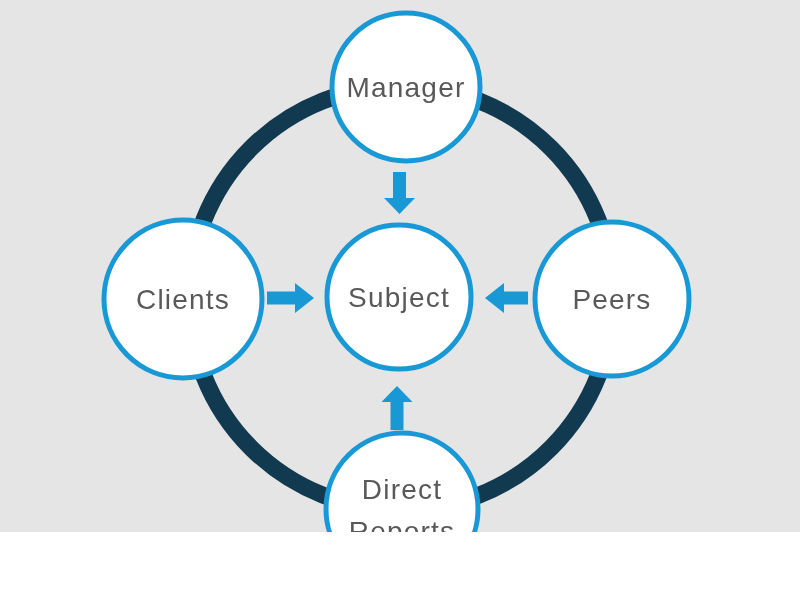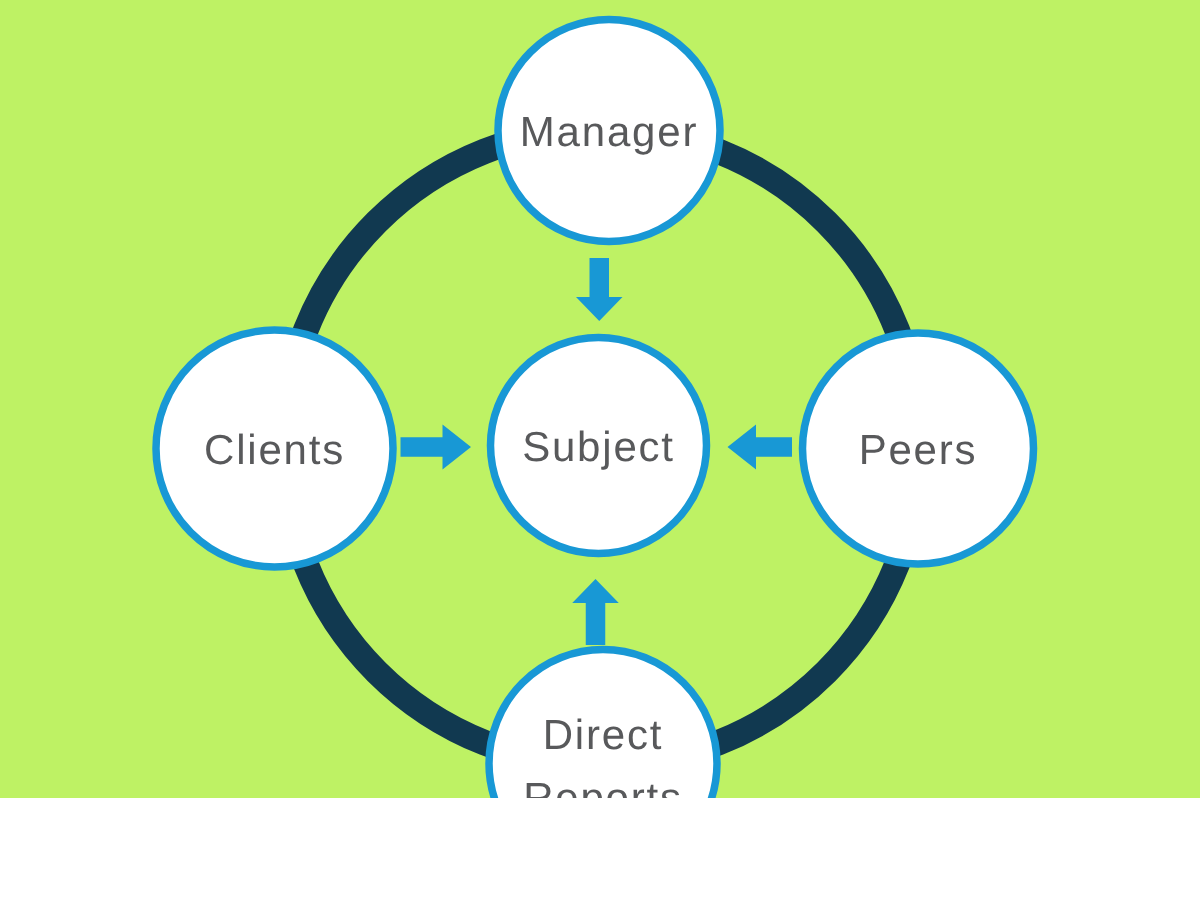--- a/index.html
+++ b/index.html
@@ -4,21 +4,21 @@
 <style>
   html, body {
     margin: 0;
     padding: 0;
     background: #ffffff;
   }
   .stage {
     position: relative;
     width: 800px;
     height: 532px;
-    background: #bef264;
+    background: #e5e5e5;
     overflow: hidden;
   }
   svg {
     display: block;
   }
   .node-label {
     font-family: "Liberation Sans", sans-serif;
     font-size: 28px;
     font-weight: 400;
     letter-spacing: 1.2px;

